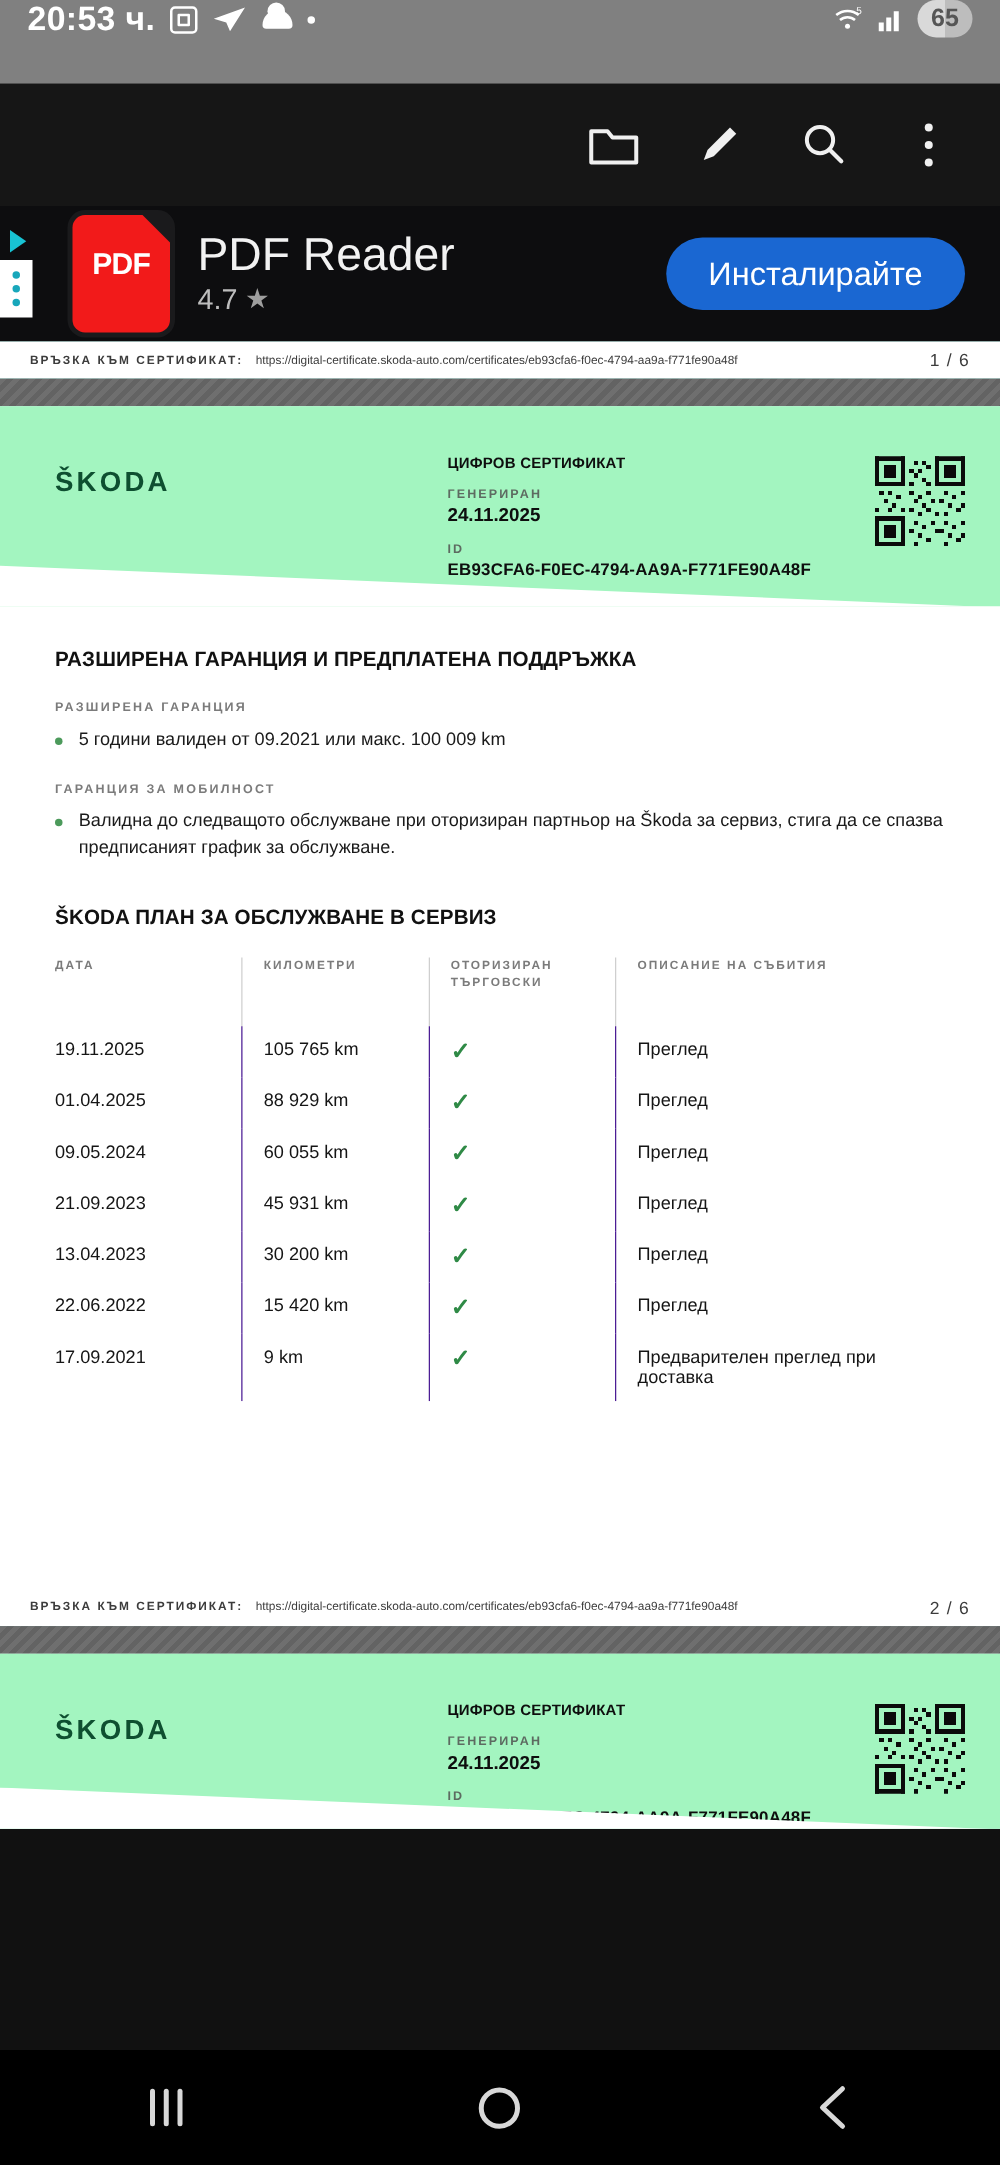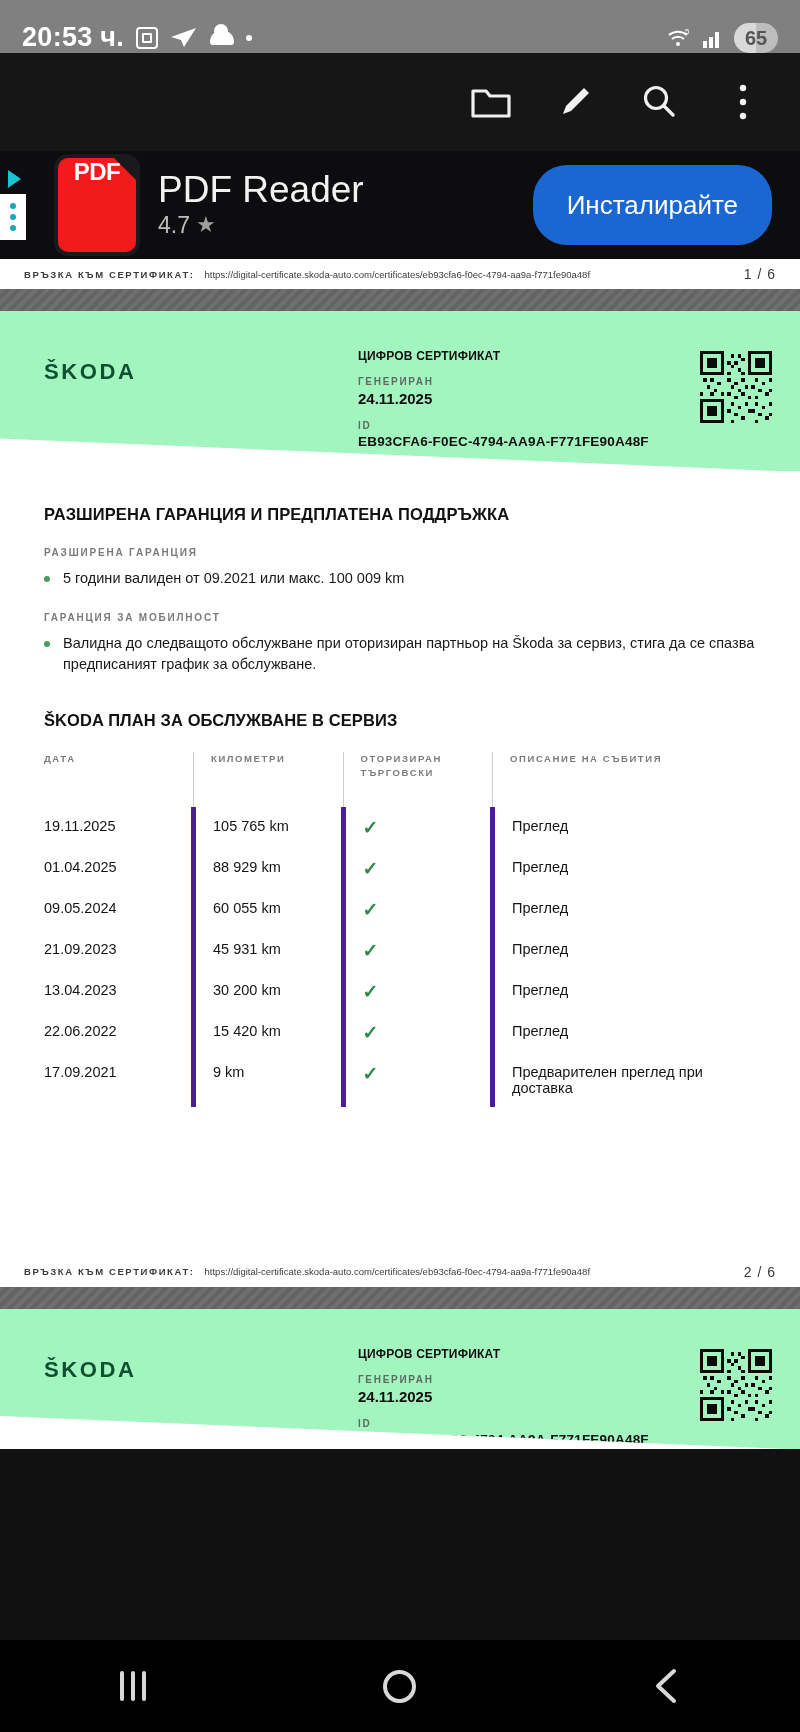--- a/index.html
+++ b/index.html
@@ -3,21 +3,21 @@
 <meta charset="utf-8">
 <style>
   * { margin:0; padding:0; box-sizing:border-box; }
   html,body { width:800px; height:1732px; background:#000; }
   body { font-family:"Liberation Sans", sans-serif; -webkit-font-smoothing:antialiased; }
 
   .phone { position:relative; width:800px; height:1732px; background:#111; overflow:hidden; }
 
   
   .statusbar{
-    height:53px; background:#808080; display:flex; align-items:flex-end;
+    height:67px; background:#808080; display:flex; align-items:flex-start;
     padding:0 22px; color:#fff;
   }
   .status-left{ display:flex; align-items:center; gap:12px; flex:1; }
   .status-time{ font-size:27px; font-weight:700; letter-spacing:.3px; }
   .status-right{ display:flex; align-items:center; gap:9px; }
   .ic{ display:inline-block; }
   .ic-screenshot{
     width:22px;height:22px;border:2.5px solid #fff;border-radius:4px;position:relative;
   }
   .ic-screenshot::after{
@@ -53,35 +53,35 @@
     width:0;height:0;border-left:13px solid #18c3d4;border-top:9px solid transparent;
     border-bottom:9px solid transparent; margin-bottom:6px; margin-left:2px;
   }
   .ad-rail .dots{
     background:#fff;width:26px;height:46px;display:flex;flex-direction:column;
     align-items:center;justify-content:center;gap:5px;
   }
   .ad-rail .dots i{ width:6px;height:6px;border-radius:50%;background:#18a7bb;display:block; }
   .pdf-icon{
     width:78px;height:94px;background:#f21a1a;border-radius:10px;position:relative;
-    display:flex;align-items:flex-start;justify-content:center;padding-bottom:14px;
+    display:flex;align-items:center;justify-content:center;padding-bottom:14px;
     box-shadow:0 0 0 4px #1a1a1c;
   }
   .pdf-icon::after{
     content:"";position:absolute;top:0;right:0;border-top:22px solid #1a1a1c;
     border-left:22px solid transparent;
   }
   .pdf-icon span{ color:#fff;font-weight:700;font-size:24px;letter-spacing:-.5px; }
   .ad-text{ flex:1; }
   .ad-title{ color:#f2f2f2;font-size:37px;font-weight:400;line-height:1.05; }
   .ad-rating{ color:#bdbdbd;font-size:23px;margin-top:2px;display:flex;align-items:center;gap:6px; }
   .ad-star{ color:#9e9e9e;font-size:22px; }
   .ad-cta{
     margin-right:28px;background:#1a67d2;color:#fff;border:none;border-radius:34px;
-    height:80px;padding:0 34px;font-size:26px;font-family:"Liberation Sans",sans-serif;cursor:pointer;
+    height:58px;padding:0 34px;font-size:26px;font-family:"Liberation Sans",sans-serif;cursor:pointer;
   }
 
   
   .doc{ background:#14b8a6; }
   .page{ background:#fff; }
   .linkbar{
     background:#fff;height:30px;display:flex;align-items:center;
     padding:0 24px;border-bottom:0;
   }
   .linkbar-label{
@@ -120,21 +120,21 @@
 
   table.svc{ width:100%;border-collapse:collapse;margin-top:22px;table-layout:fixed; }
   table.svc th{
     text-align:left;font-size:9.5px;letter-spacing:1.6px;color:#7b7b7b;font-weight:600;
     padding:0 0 26px 0;vertical-align:top;line-height:1.5;
   }
   table.svc th.c2,table.svc th.c3,table.svc th.c4{ padding-left:17px;border-left:1px solid #cfcfcf; }
   table.svc td{
     font-size:14.5px;color:#151515;padding:11px 0;vertical-align:top;
   }
-  table.svc td.c2,table.svc td.c3,table.svc td.c4{ padding-left:17px;border-left:5px solid #4c1d95; }
+  table.svc td.c2,table.svc td.c3,table.svc td.c4{ padding-left:17px;border-left:1px solid #4c1d95; }
   .check{ color:#2f8a46;font-size:19px;font-weight:700;line-height:1; }
   .spacer-bottom{ height:150px;background:#fff; }
 
   
   .navbar{
     position:absolute;left:0;bottom:0;width:100%;height:92px;background:#000;
     display:flex;align-items:center;justify-content:space-around;
   }
   .nav-btn{ width:90px;height:60px;display:flex;align-items:center;justify-content:center;cursor:pointer; }
   .nav-lines{ display:flex;gap:7px; }

